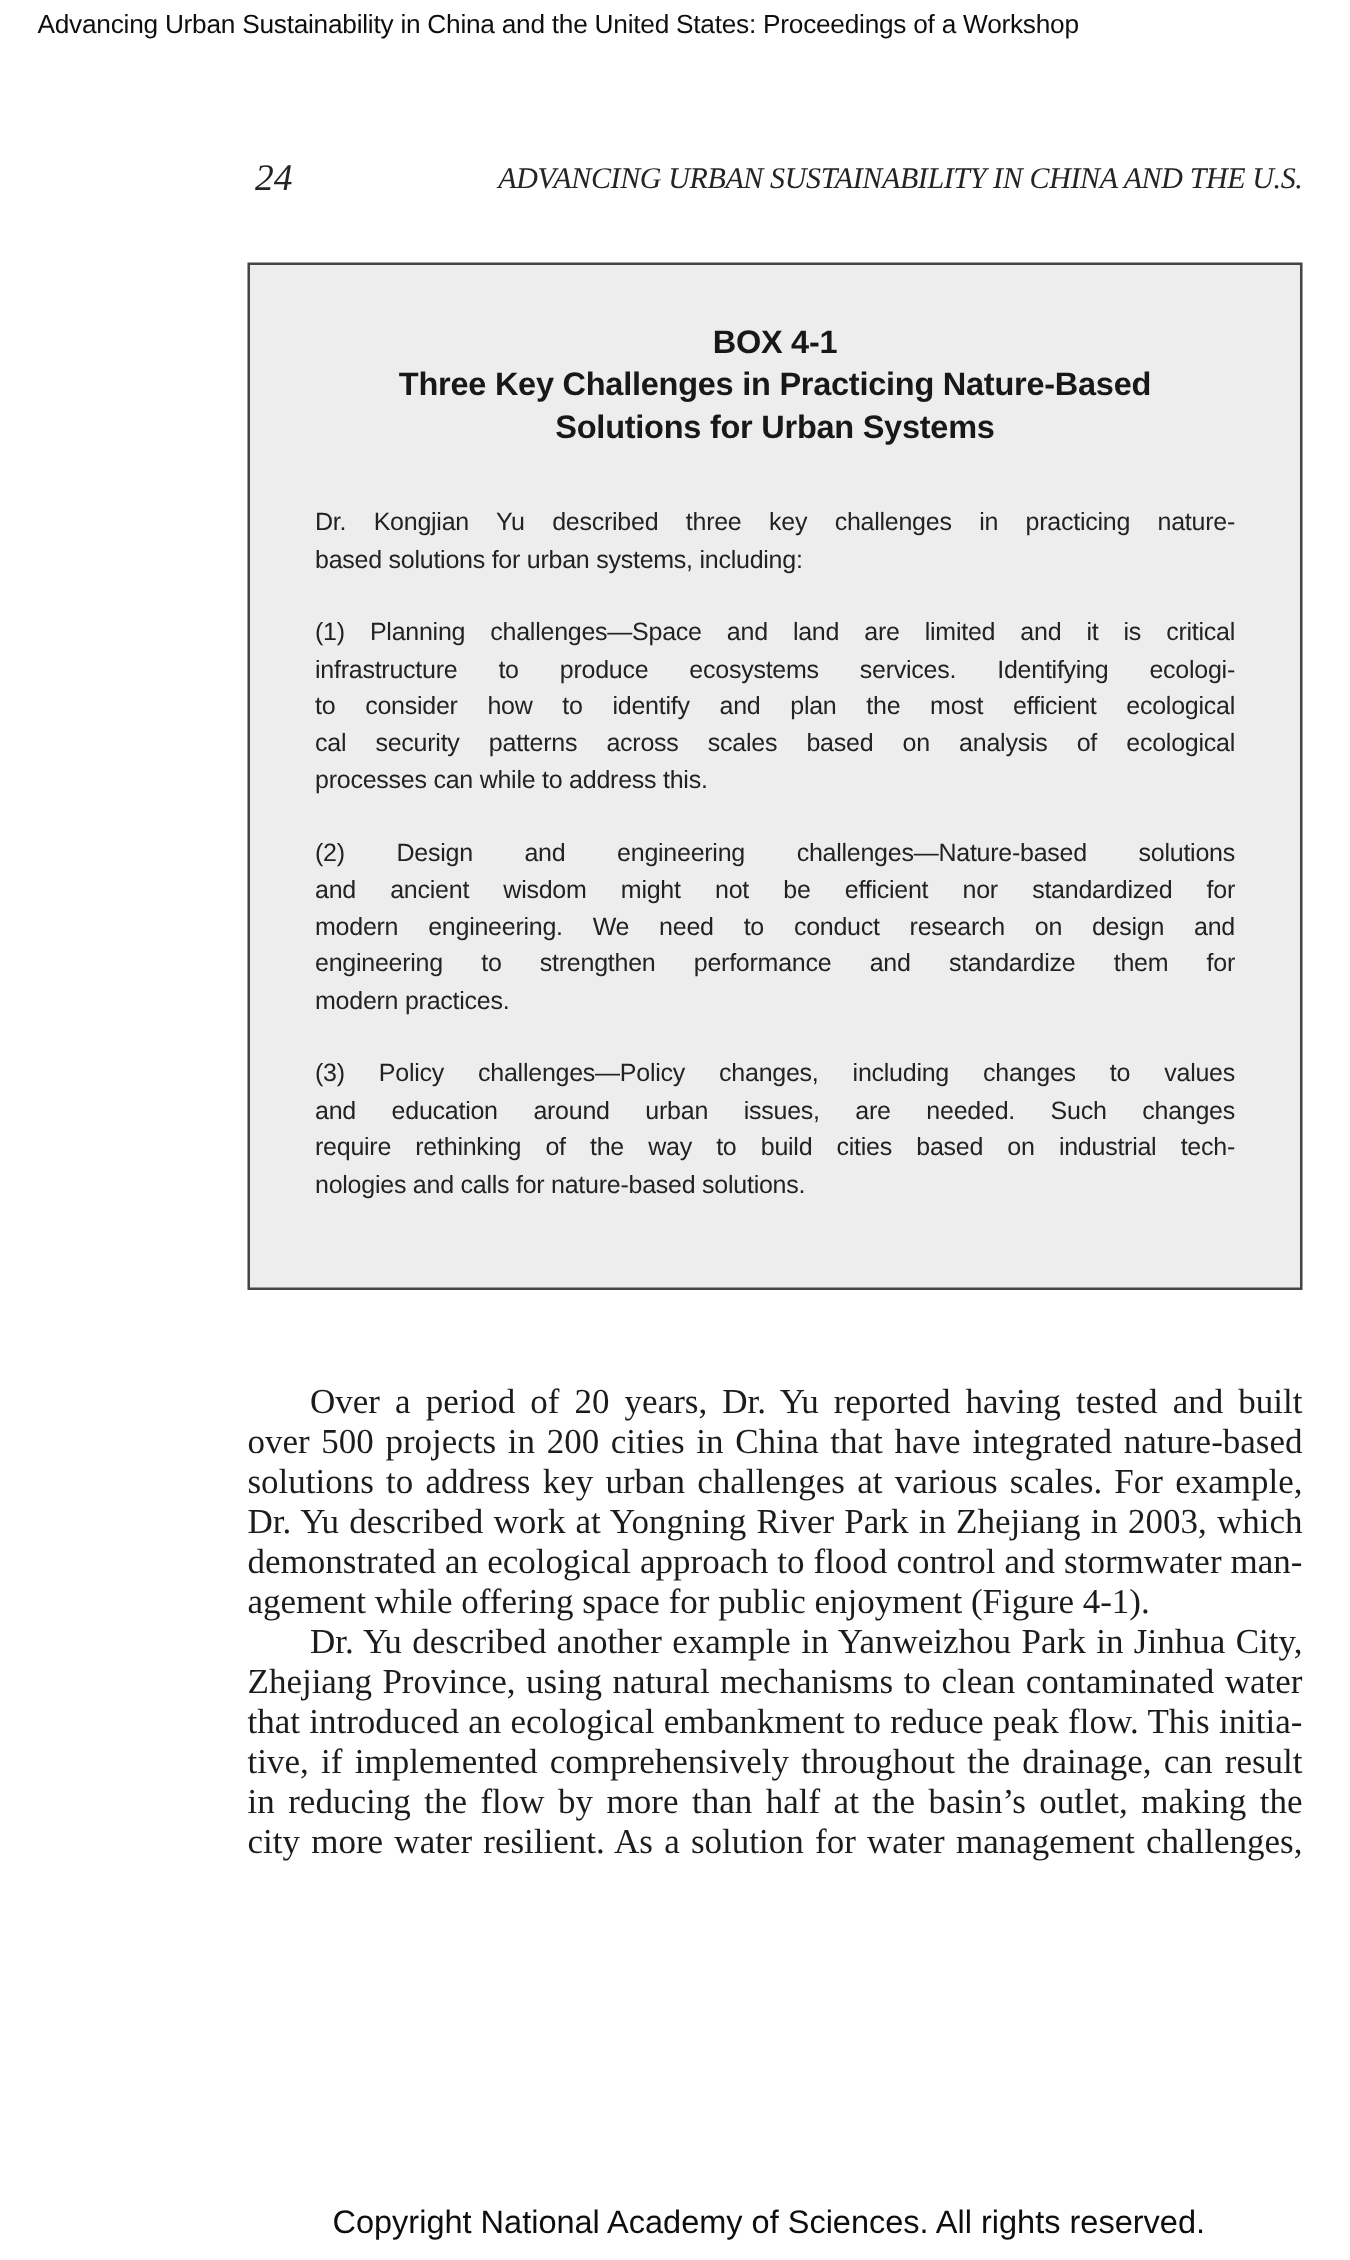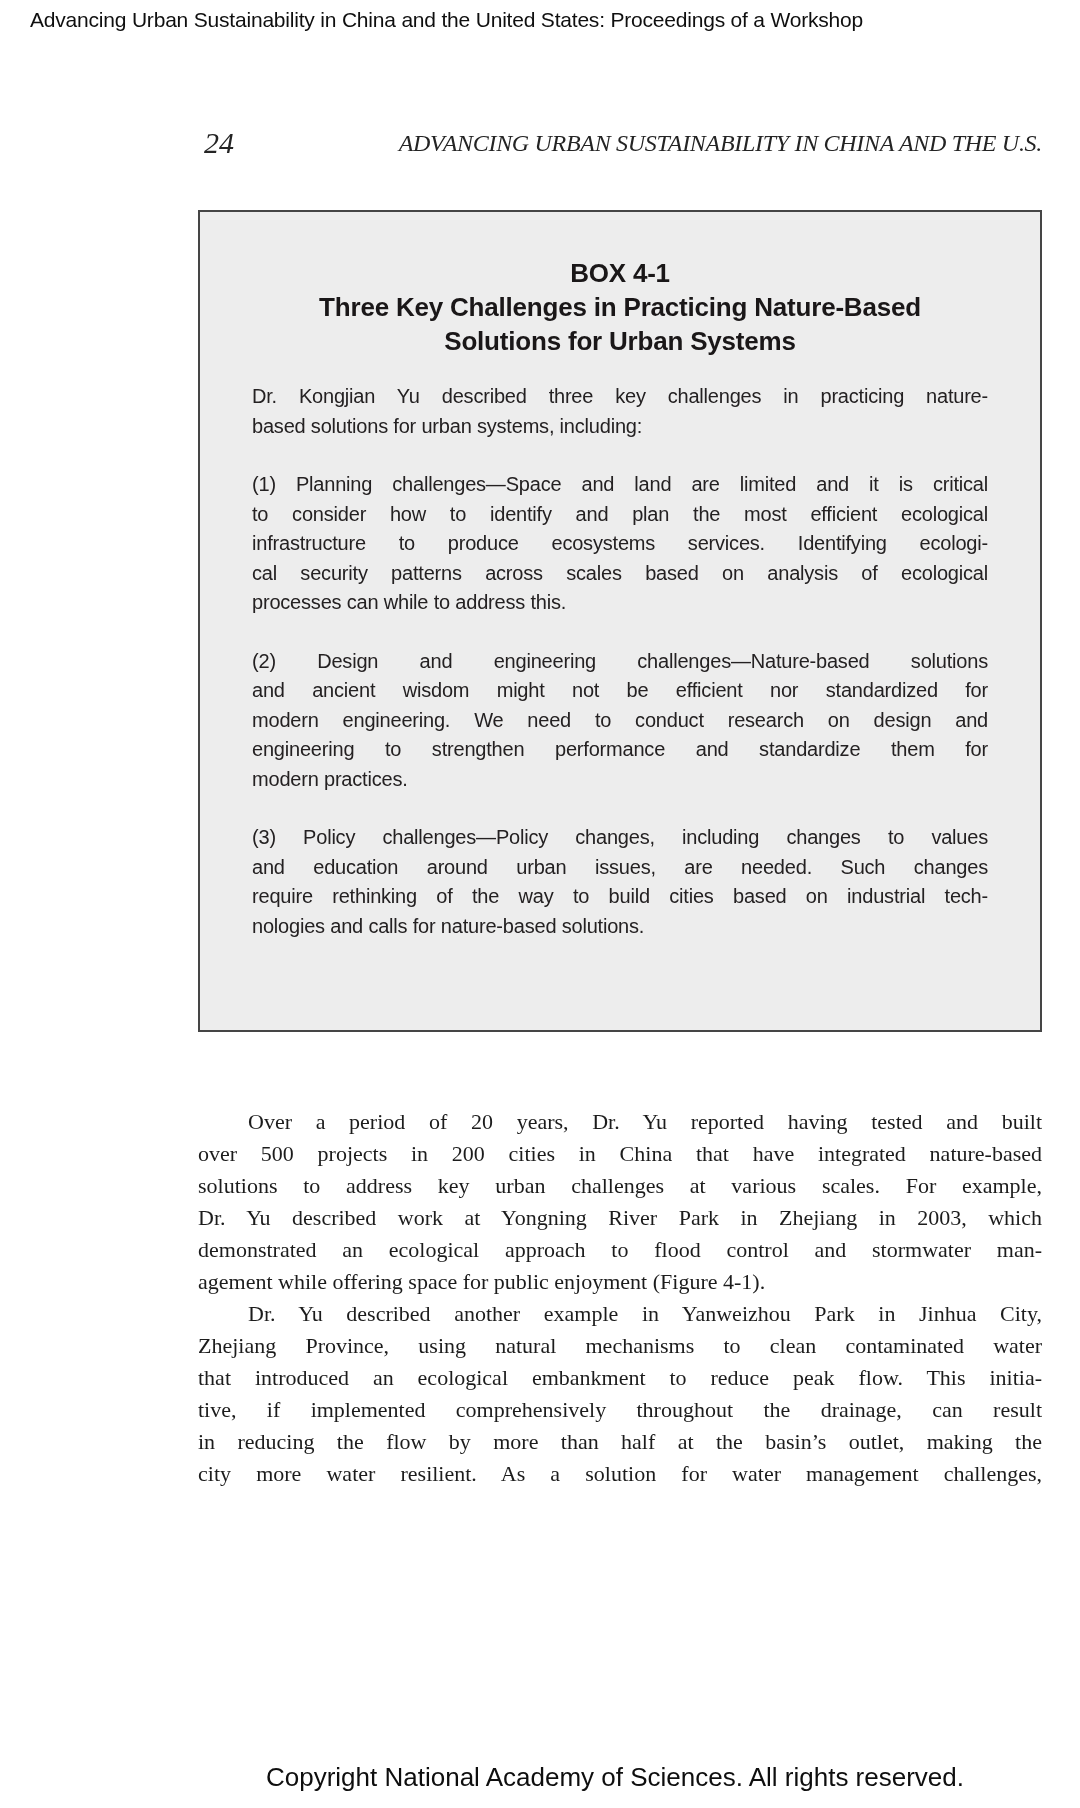--- a/index.html
+++ b/index.html
@@ -70,21 +70,21 @@
     border: 2px solid var(--box_border, #454545);
     padding: 44px 52px 0 52px;
     font-family: "Liberation Sans", sans-serif;
   }
   .box-title {
     font-weight: bold;
     font-size: 26px;
     line-height: 34px;
     letter-spacing: -0.2px;
     color: #1a1718;
-    margin-bottom: 24px;
+    margin-bottom: 46px;
   }
   .box-title .line { text-align: center; }
   .box-para {
     font-size: 20px;
     line-height: 29.5px;
     letter-spacing: -0.2px;
     color: #242122;
     margin-bottom: 29px;
   }
   .box-para .line {
@@ -95,21 +95,21 @@
     text-align-last: left;
   }
 
   
   .body-text {
     position: absolute;
     left: 198px;
     top: 1106px;
     width: 844px;
     font-family: "Liberation Serif", "DejaVu Serif", serif;
-    font-size: 22px;
+    font-size: 28px;
     line-height: 32px;
     color: #1c1c1c;
   }
   .body-para .line {
     text-align: justify;
     text-align-last: justify;
   }
   .body-para.last-left .line:last-child {
     text-align-last: left;
   }
@@ -147,22 +147,22 @@
         <div class="line">BOX 4-1</div>
         <div class="line">Three Key Challenges in Practicing Nature-Based</div>
         <div class="line">Solutions for Urban Systems</div>
       </div>
     <div class="box-para">
         <div class="line">Dr. Kongjian Yu described three key challenges in practicing nature-</div>
         <div class="line">based solutions for urban systems, including:</div>
       </div>
     <div class="box-para">
         <div class="line">(1) Planning challenges—Space and land are limited and it is critical</div>
+        <div class="line">infrastructure to produce ecosystems services. Identifying ecologi-</div>
         <div class="line">to consider how to identify and plan the most efficient ecological</div>
-        <div class="line">infrastructure to produce ecosystems services. Identifying ecologi-</div>
         <div class="line">cal security patterns across scales based on analysis of ecological</div>
         <div class="line">processes can while to address this.</div>
       </div>
     <div class="box-para">
         <div class="line">(2) Design and engineering challenges—Nature-based solutions</div>
         <div class="line">and ancient wisdom might not be efficient nor standardized for</div>
         <div class="line">modern engineering. We need to conduct research on design and</div>
         <div class="line">engineering to strengthen performance and standardize them for</div>
         <div class="line">modern practices.</div>
       </div>

